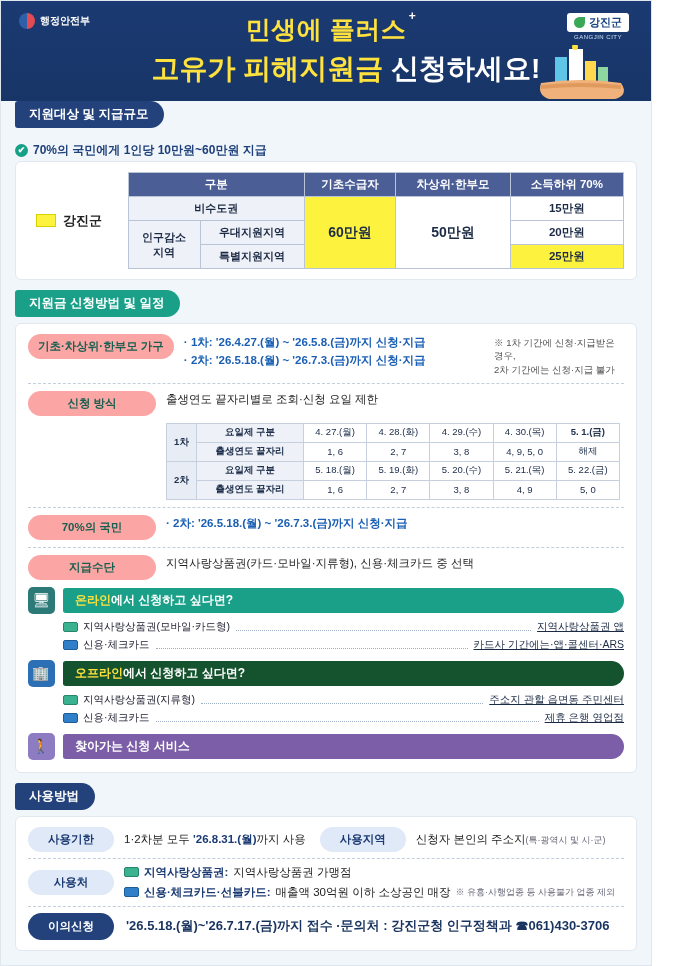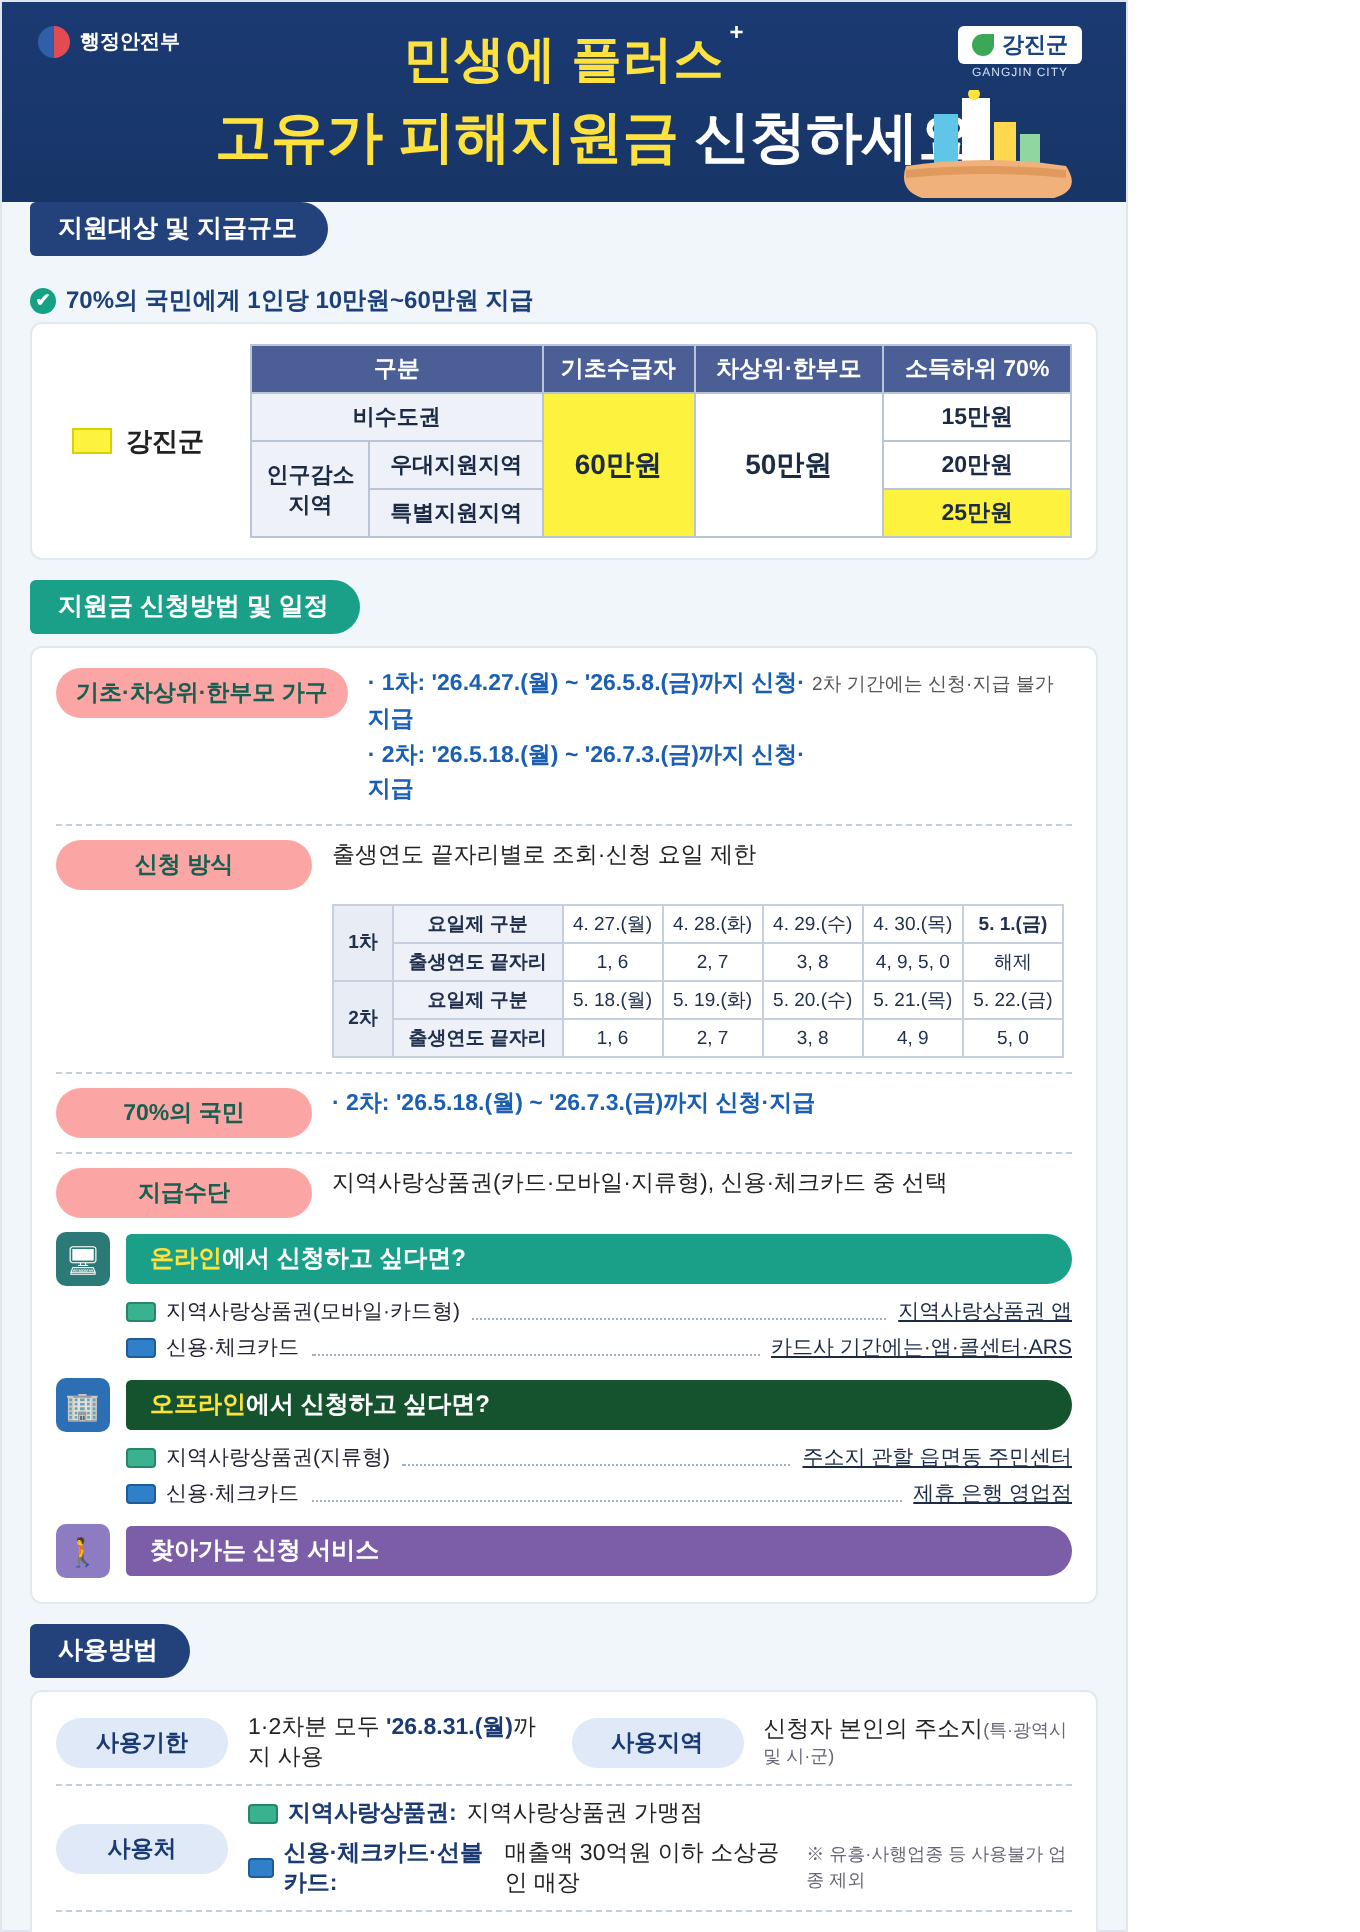--- a/index.html
+++ b/index.html
@@ -6,21 +6,21 @@
   html, body { margin: 0; padding: 0; }
   body {
     width: 680px; height: 966px;
     font-family: "Liberation Sans", sans-serif;
     background: #ffffff;
     color: #222;
     font-size: 11px;
     overflow: hidden;
   }
   .page {
-    width: 564px; height: 966px;
+    width: 652px; height: 966px;
     background: #f1f6fb;
     position: relative;
     border: 1px solid #dfe6ee;
   }
 
   
   .header {
     height: 100px;
     background: linear-gradient(180deg,#1b3a73 0%, #173566 100%);
     position: relative;
@@ -286,20 +286,21 @@
   <div class="sec-tag teal">지원금 신청방법 및 일정</div>
   <div class="panel">
 
     <div class="row">
       <div class="pill">기초·차상위·한부모 가구</div>
       <div class="row-body">
         <div class="dates">· 1차: '26.4.27.(월) ~ '26.5.8.(금)까지 신청·지급</div>
         <div class="dates">· 2차: '26.5.18.(월) ~ '26.7.3.(금)까지 신청·지급</div>
       </div>
       <div class="side-note">
+        <div>※ 1차 기간에 신청·지급받은 경우,</div>
         <div>2차 기간에는 신청·지급 불가</div>
       </div>
     </div>
 
     <div class="divider"></div>
 
     <div class="row">
       <div class="pill">신청 방식</div>
       <div class="row-body">출생연도 끝자리별로 조회·신청 요일 제한</div>
     </div>
@@ -451,16 +452,22 @@
           <span class="mini-card"></span>
           <b>신용·체크카드·선불카드:</b>
             <span> 매출액 30억원 이하 소상공인 매장</span>
           <span class="tiny">※ 유흥·사행업종 등 사용불가 업종 제외</span>
         </div>
       </div>
     </div>
 
     <div class="dash"></div>
 
+    <div class="obj-row">
+      <div class="obj-pill">이의신청</div>
+      <div class="obj-text">
+        <span>'26.5.18.(월)~'26.7.17.(금)</span><span>까지 접수 ·문의처 : 강진군청 인구정책과 </span><span>☎061)430-3706</span>
+      </div>
+    </div>
 
   </div>
 
 </div>
 
 </body></html>

